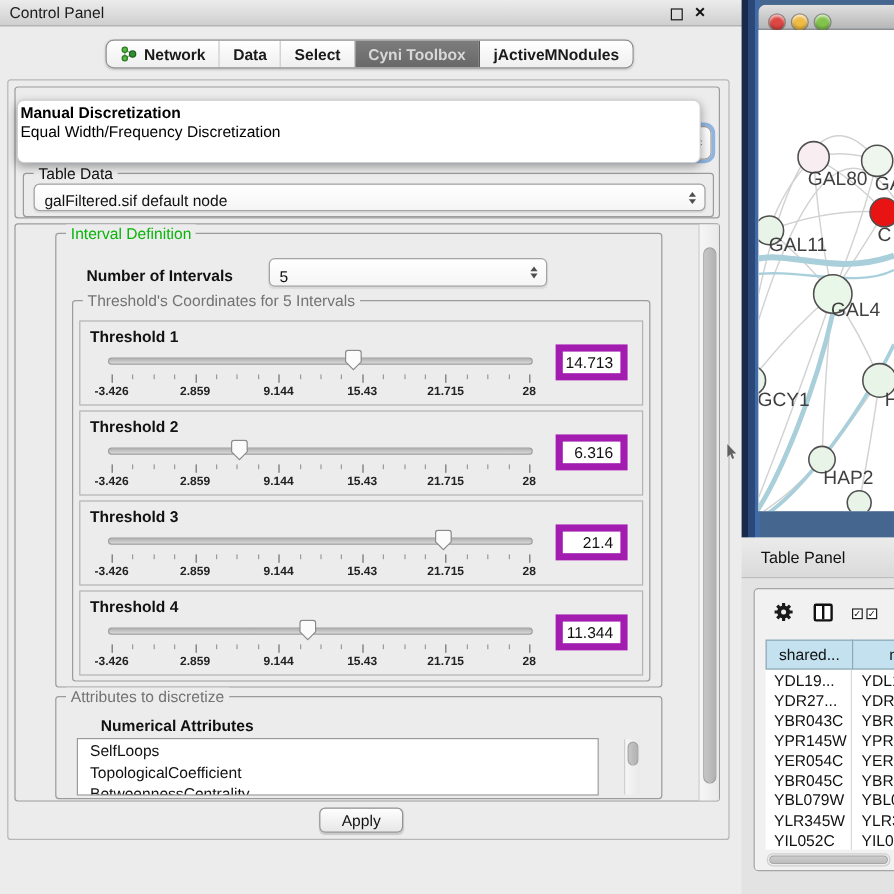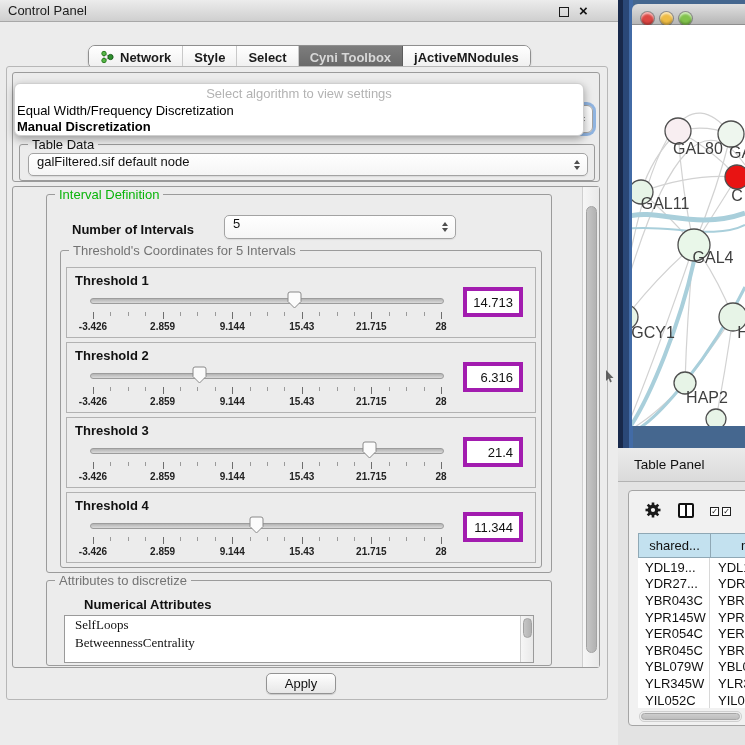--- a/index.html
+++ b/index.html
@@ -16,35 +16,35 @@
   .titlebar {
     left:0; top:0; width:694px; height:22px;
     background: linear-gradient(#ececec,#cfcfcf);
     border-bottom: 1px solid #a8a8a8;
     display:flex; align-items:center; padding-left:8px; color:#1c1c1c;
   }
   .float-btn { left:559px; top:7px; width:10px; height:10px; border:1.6px solid #1a1a1a; background:transparent; }
   .close-btn { left:579px; top:2px; font-size:15px; font-weight:bold; color:#111; }
 
   .pill { display:flex; height:24px; background:#fff; border:1px solid #8f8f8f; border-radius:7px;
-          overflow:hidden; font-weight:bold; box-shadow: 0 1px 2px rgba(0,0,0,.18); margin-top: 12px; }
+          overflow:hidden; font-weight:bold; box-shadow: 0 1px 2px rgba(0,0,0,.18); }
   .pill .seg { display:flex; align-items:center; gap:5px; padding:0 11px;
                background:linear-gradient(#ffffff,#efefef); color:#1a1a1a; white-space:nowrap; }
   .pill .seg + .seg { border-left:1px solid #c9c9c9; }
   .pill .seg.sel { background:linear-gradient(#7d7d7d,#686868); color:#d8d8d8; }
   .pill .seg.sel + .seg { border-left-color:#5c5c5c; }
 
   .group { border:1px solid #9b9b9b; border-radius:3px; }
   .legend { position:absolute; top:-8px; left:8px; background:#ececec; padding:0 4px; white-space:nowrap; }
   .legend.gray { color:#8f8f8f; font-weight:bold;margin-top:20px; }
   .legend.green { color:#0bbE0b; color:#0ab40a; }
   .legend.blue { color:#737373; }
 
   .combo { background:linear-gradient(#ffffff,#f5f5f5); border:1px solid #a3a3a3; border-radius:5px;
-           display:flex; align-items:flex-start; padding:0 30px 0 8px; box-shadow:0 1px 1px rgba(0,0,0,.08); }
+           display:flex; align-items:flex-end; padding:0 30px 0 8px; box-shadow:0 1px 1px rgba(0,0,0,.08); }
   .spinner { position:absolute; right:7px; top:50%; transform:translateY(-50%); display:flex; flex-direction:column; gap:2px; }
   .tri-up { width:0; height:0; border-left:3.5px solid transparent; border-right:3.5px solid transparent; border-bottom:4.5px solid #4e4e4e; }
   .tri-dn { width:0; height:0; border-left:3.5px solid transparent; border-right:3.5px solid transparent; border-top:4.5px solid #4e4e4e; }
 
   .popup { background:#fff; border:1px solid #cfcfcf; border-radius:6px;
            box-shadow:0 3px 8px rgba(0,0,0,.35); z-index:50; padding-top:2px; }
   .popup .hint { text-align:center; color:#b3b3b3; height:17px; }
   .popup .opt { padding:0 3px 0 2px; height:16px; color:#000; }
   .popup .opt.bold { font-weight:bold; }
 
@@ -59,21 +59,21 @@
   
   .thr { position:absolute; left:66px; width:470px; height:71px; background:#ececec; border:1px solid #b2b2b2; }
   .thr-label { position:absolute; left:8px; top:5px; font-weight:bold; }
   .track { position:absolute; left:23px; top:30px; width:354px; height:6px; border-radius:3px;
            background:linear-gradient(#b3b3b3,#dadada); border:1px solid #9c9c9c; }
   .thumb { position:absolute; top:23px; }
   .tick { position:absolute; width:1px; top:44px; }
   .tick.major { height:7px; background:#6e6e6e; }
   .tick.minor { height:4px; background:#9a9a9a; }
   .tlabel { position:absolute; top:53px; font-size:10px; font-weight:bold; color:#222; transform:translateX(-50%); white-space:nowrap; }
-  .vbox { position:absolute; left:396px; top:19px; width:60px; height:30px; background:#fff; border:4px solid #a21caf;
+  .vbox { position:absolute; left:396px; top:19px; width:60px; height:30px; background:#fff; border:6px solid #a21caf;
           display:flex; align-items:center; justify-content:flex-end; padding-right:6px; }
 
   .attr-list { background:#fff; border:1px solid #9a9a9a; overflow:hidden; }
   .attr-item { height:18px; padding-left:10px; display:flex; align-items:center; }
 
   .btn { background:linear-gradient(#fefefe,#e7e7e7); border:1px solid #939393; border-radius:5px;
          display:flex; align-items:center; justify-content:center; box-shadow:0 1px 1px rgba(0,0,0,.15); }
 
   
   .bluezone { left:618px; top:0; width:127px; height:448px; background:#3c64a0;
@@ -116,21 +116,21 @@
             <line x1="4" y1="10.5" x2="10.5" y2="7" stroke="#999"></line>
             <line x1="4" y1="3.5" x2="4" y2="10.5" stroke="#999"></line>
             <circle cx="4" cy="3.5" r="2.2" fill="#57b747" stroke="#2c7d22"></circle>
             <circle cx="4" cy="10.5" r="2.2" fill="#57b747" stroke="#2c7d22"></circle>
             <circle cx="10.5" cy="7" r="2.6" fill="#2e8f2e" stroke="#1d5f1d"></circle>
           </svg>
         </span>
         <span>Network</span>
       </div>
       <div class="seg">
-        <span>Style</span>
+        <span>Data</span>
       </div>
       <div class="seg">
         <span>Select</span>
       </div>
       <div class="seg sel">
         <span>Cyni Toolbox</span>
       </div>
       <div class="seg">
         <span>jActiveMNodules</span>
       </div>
@@ -154,24 +154,23 @@
         <span>galFiltered.sif default node</span>
         <div class="spinner">
             <div class="tri-up"></div>
             <div class="tri-dn"></div>
           </div>
       </div>
     </div>
   </div>
 
   <div class="abs popup" style="left:14px; top:83px; width:570px; height:53px;">
-    <div class="hint">Select algorithm to view settings</div>
     <div id="popup-options">
+        <div class="opt bold">Manual Discretization</div>
         <div class="opt">Equal Width/Frequency Discretization</div>
-        <div class="opt bold">Manual Discretization</div>
       </div>
   </div>
 
   <div class="abs group" style="left:12px; top:186px; width:588px; height:482px; background:#ececec;"></div>
   <div class="abs vtrack" style="left:582px; top:187px; width:17px; height:480px;">
     <div class="vthumb" style="position:absolute; left:2.5px; top:19px; width:11px; height:447px;"></div>
   </div>
 
   <div class="abs group" style="left:46px; top:194px; width:506px; height:379px;">
     <span class="legend green">Interval Definition</span>
@@ -328,22 +327,23 @@
         <div class="tlabel" style="left: 304.4px;">21.715</div>
         <div class="tlabel" style="left: 374px;">28</div>
         <div class="vbox">11.344</div>
       </div>
     </div>
 
   <div class="abs group" style="left:46px; top:580px; width:506px; height:86px;">
     <span class="legend blue">Attributes to discretize</span>
   </div>
   <div class="abs" style="left:56px; top:597px; font-weight:bold;margin-left:28px;">Numerical Attributes</div>
-  <div class="abs attr-list" style="left:64px; top:615px; width:470px; height:48px;font-family:Liberation Serif, serif;" id="attr-list">
+  <div class="abs attr-list" style="left:64px; top:615px; width:435px; height:48px;" id="attr-list">
       <div class="attr-item">SelfLoops</div>
+      <div class="attr-item">TopologicalCoefficient</div>
       <div class="attr-item">BetweennessCentrality</div>
     </div>
   <div class="abs vtrack" style="left:520px; top:616px; width:13px; height:46px;">
     <div class="vthumb" style="position:absolute; left:1.5px; top:2px; width:9px; height:20px;"></div>
   </div>
 
   <div class="abs btn" style="left:266px; top:673px; width:70px; height:21px;">Apply</div>
 
 
   <svg class="abs" style="left:606px; top:370px;" width="9" height="13">

